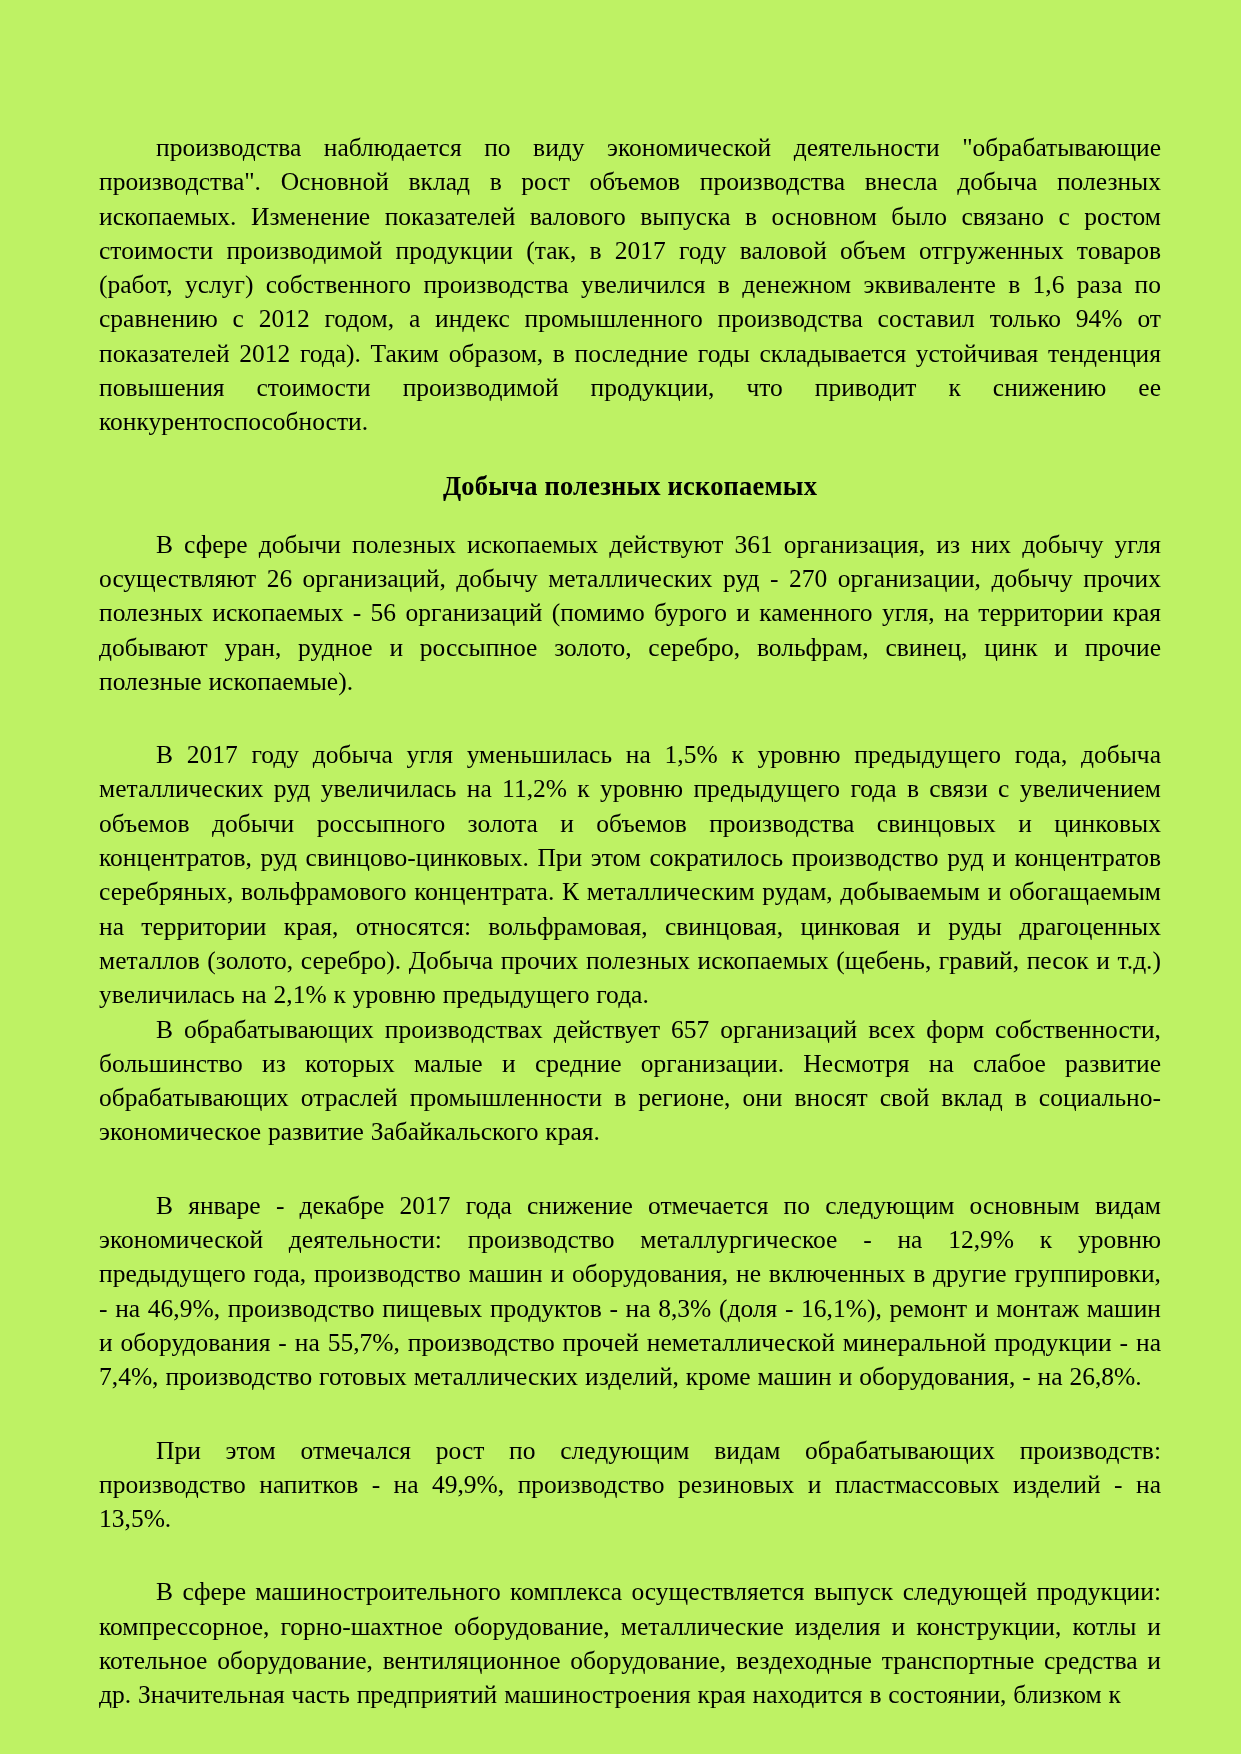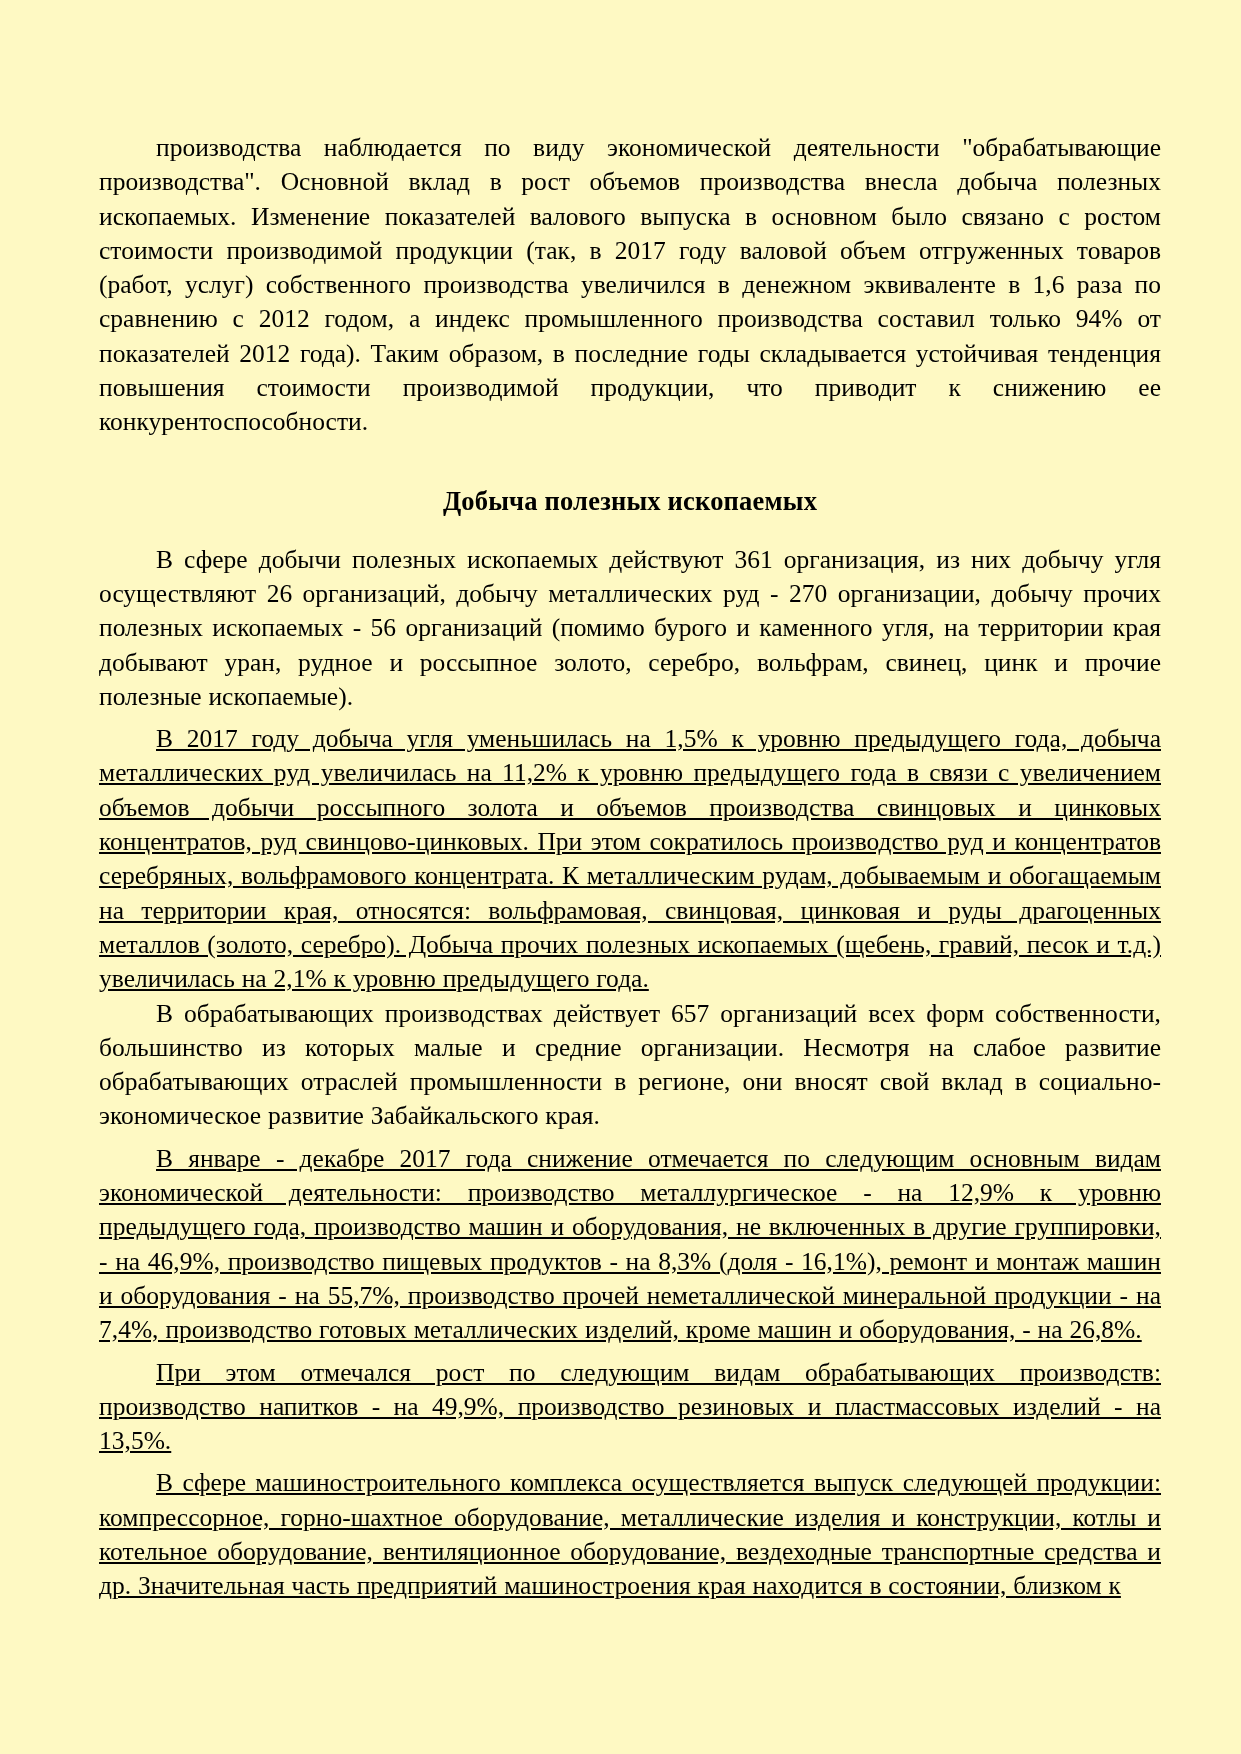--- a/index.html
+++ b/index.html
@@ -6,21 +6,21 @@
   html, body {
     margin: 0;
     padding: 0;
     background: #ffffff;
   }
   .page {
     position: relative;
     width: 1241px;
     height: 1754px;
     margin: 0 auto;
-    background: #fef9c3;
+    background: #bef264;
     box-sizing: border-box;
     overflow: hidden;
   }
   .content {
     position: absolute;
     left: 99px;
     top: 131px;
     width: 1062px;
   }
   .para {
@@ -31,30 +31,29 @@
     text-align: justify;
     text-justify: inter-word;
     margin: 0 0 0 0;
     hyphens: none;
     word-spacing: 0.02em;
   }
   .para.indent {
     text-indent: 57px;
   }
   .para.gap {
-    margin-top: 8px;
-    text-decoration: underline;
+    margin-top: 39px;
   }
   .heading {
     font-family: "Liberation Serif", "DejaVu Serif", serif;
     font-size: 26.5px;
     font-weight: bold;
     color: #000000;
     text-align: center;
-    margin: 46px 0 26px 0;
+    margin: 31px 0 26px 0;
     letter-spacing: 0.2px;
   }
   .heading.h-second {
     margin: 40px 0 26px 0;
   }
 </style>
 </head>
 <body>
 
 <div class="page">

